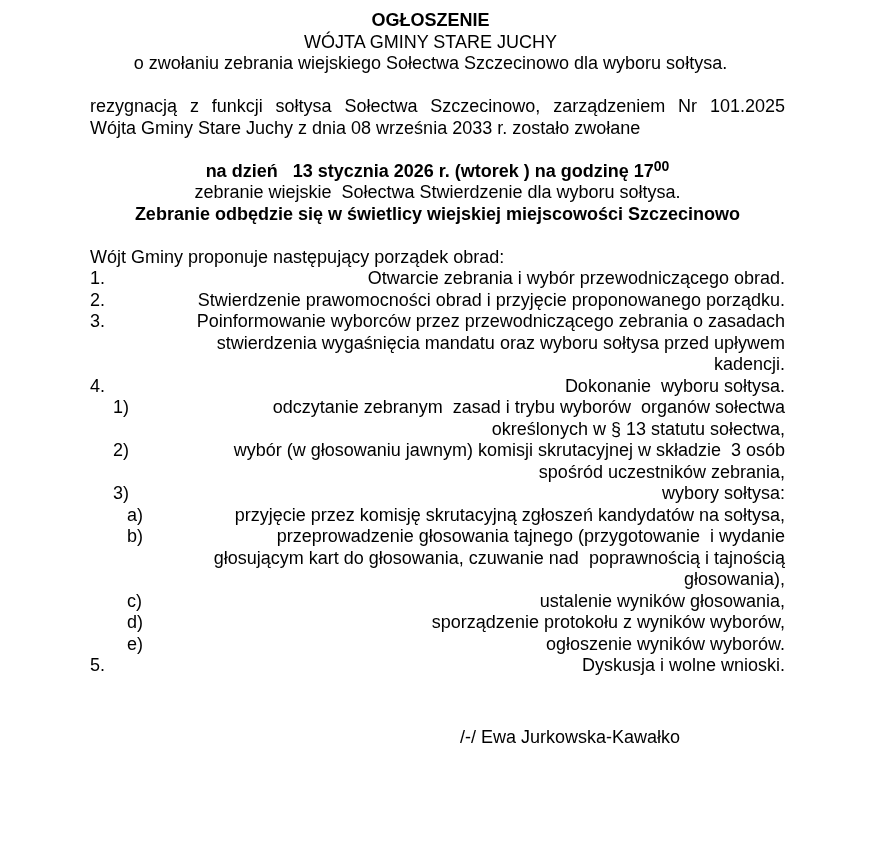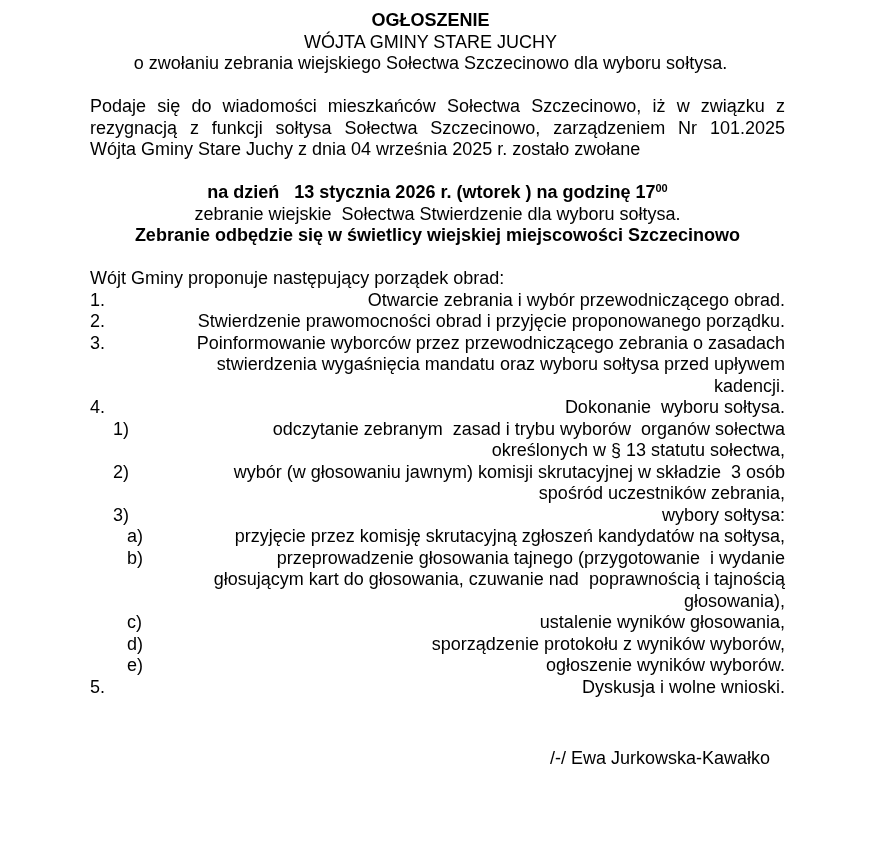--- a/index.html
+++ b/index.html
@@ -23,39 +23,38 @@
   .header-block { margin-left: -14px; }
   .jline { text-align: justify; text-align-last: justify; }
   .jline-last { text-align: left; }
   .row { display: flex; align-items: flex-start; }
   .row .num { flex: 0 0 17px; white-space: pre; }
   .row .txt { white-space: pre-wrap; flex: 1 1 auto; text-align: right; }
   .row.l2 { margin-left: 23px; }
   .row.l2 .num { flex: 0 0 25px; }
   .row.l3 { margin-left: 37px; }
   .row.l3 .num { flex: 0 0 23px; }
-  .sup { font-size: 11px; vertical-align: 6px; line-height: 0; }
+  .sup { font-size: 14px; vertical-align: 6px; line-height: 0; }
   .signature { margin-top: 50px; margin-left: 280px; width: 400px; text-align: center; }
-  .sig-name { margin-top: 19px; text-align: right; }
+  .sig-name { margin-top: 19px; }
 </style>
 </head>
 <body>
 
 <div class="page">
 
   <div class="center header-block">
     <div class="bold">OGŁOSZENIE</div>
     <div>WÓJTA GMINY STARE JUCHY</div>
     <div>o zwołaniu zebrania wiejskiego Sołectwa Szczecinowo dla wyboru sołtysa.</div>
   </div>
 
   <div class="blank-above">
-    <div class="jline">Podaje się do wiadomości mieszkańców Sołectwa Szczecinowo, iż w związku z</div>
     <div class="jline">rezygnacją z funkcji sołtysa Sołectwa Szczecinowo, zarządzeniem Nr 101.2025</div>
-    <div class="jline-last">Wójta Gminy Stare Juchy z dnia 04 września 2025 r. zostało zwołane</div>
+    <div class="jline-last">Wójta Gminy Stare Juchy z dnia 08 września 2033 r. zostało zwołane</div>
   </div>
 
   <div class="center blank-above">
     <div class="bold pre"><span>na dzień   13 stycznia 2026 r. (wtorek ) na godzinę 17</span><span class="sup">00</span></div>
     <div class="pre">zebranie wiejskie  Sołectwa Stwierdzenie dla wyboru sołtysa.</div>
     <div class="bold">Zebranie odbędzie się w świetlicy wiejskiej miejscowości Szczecinowo</div>
   </div>
 
   <div class="blank-above">
     <div>Wójt Gminy proponuje następujący porządek obrad:</div>

